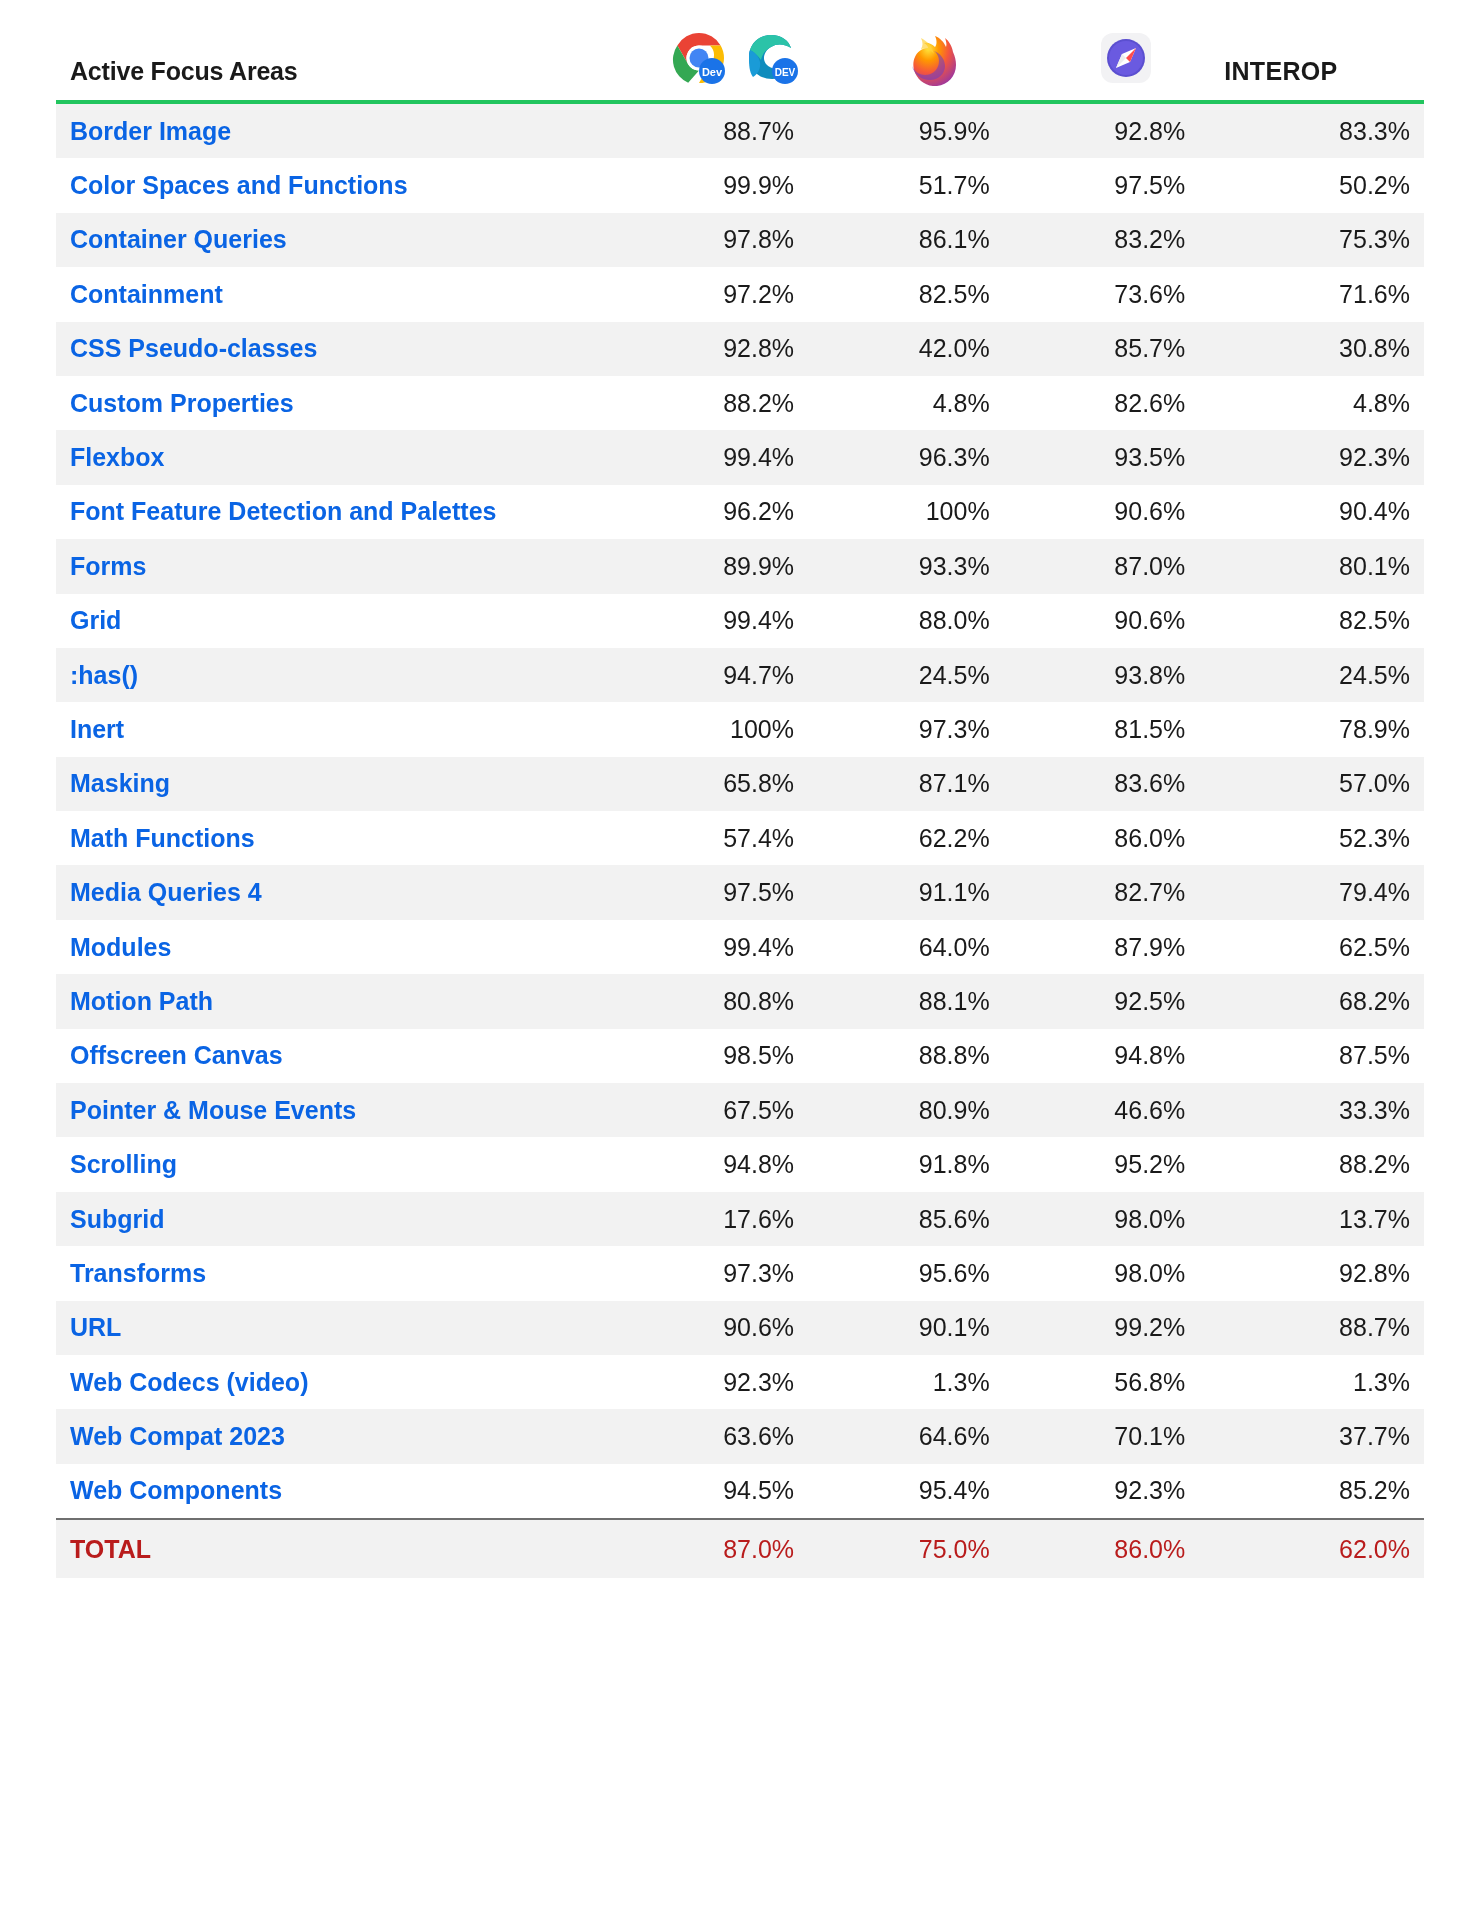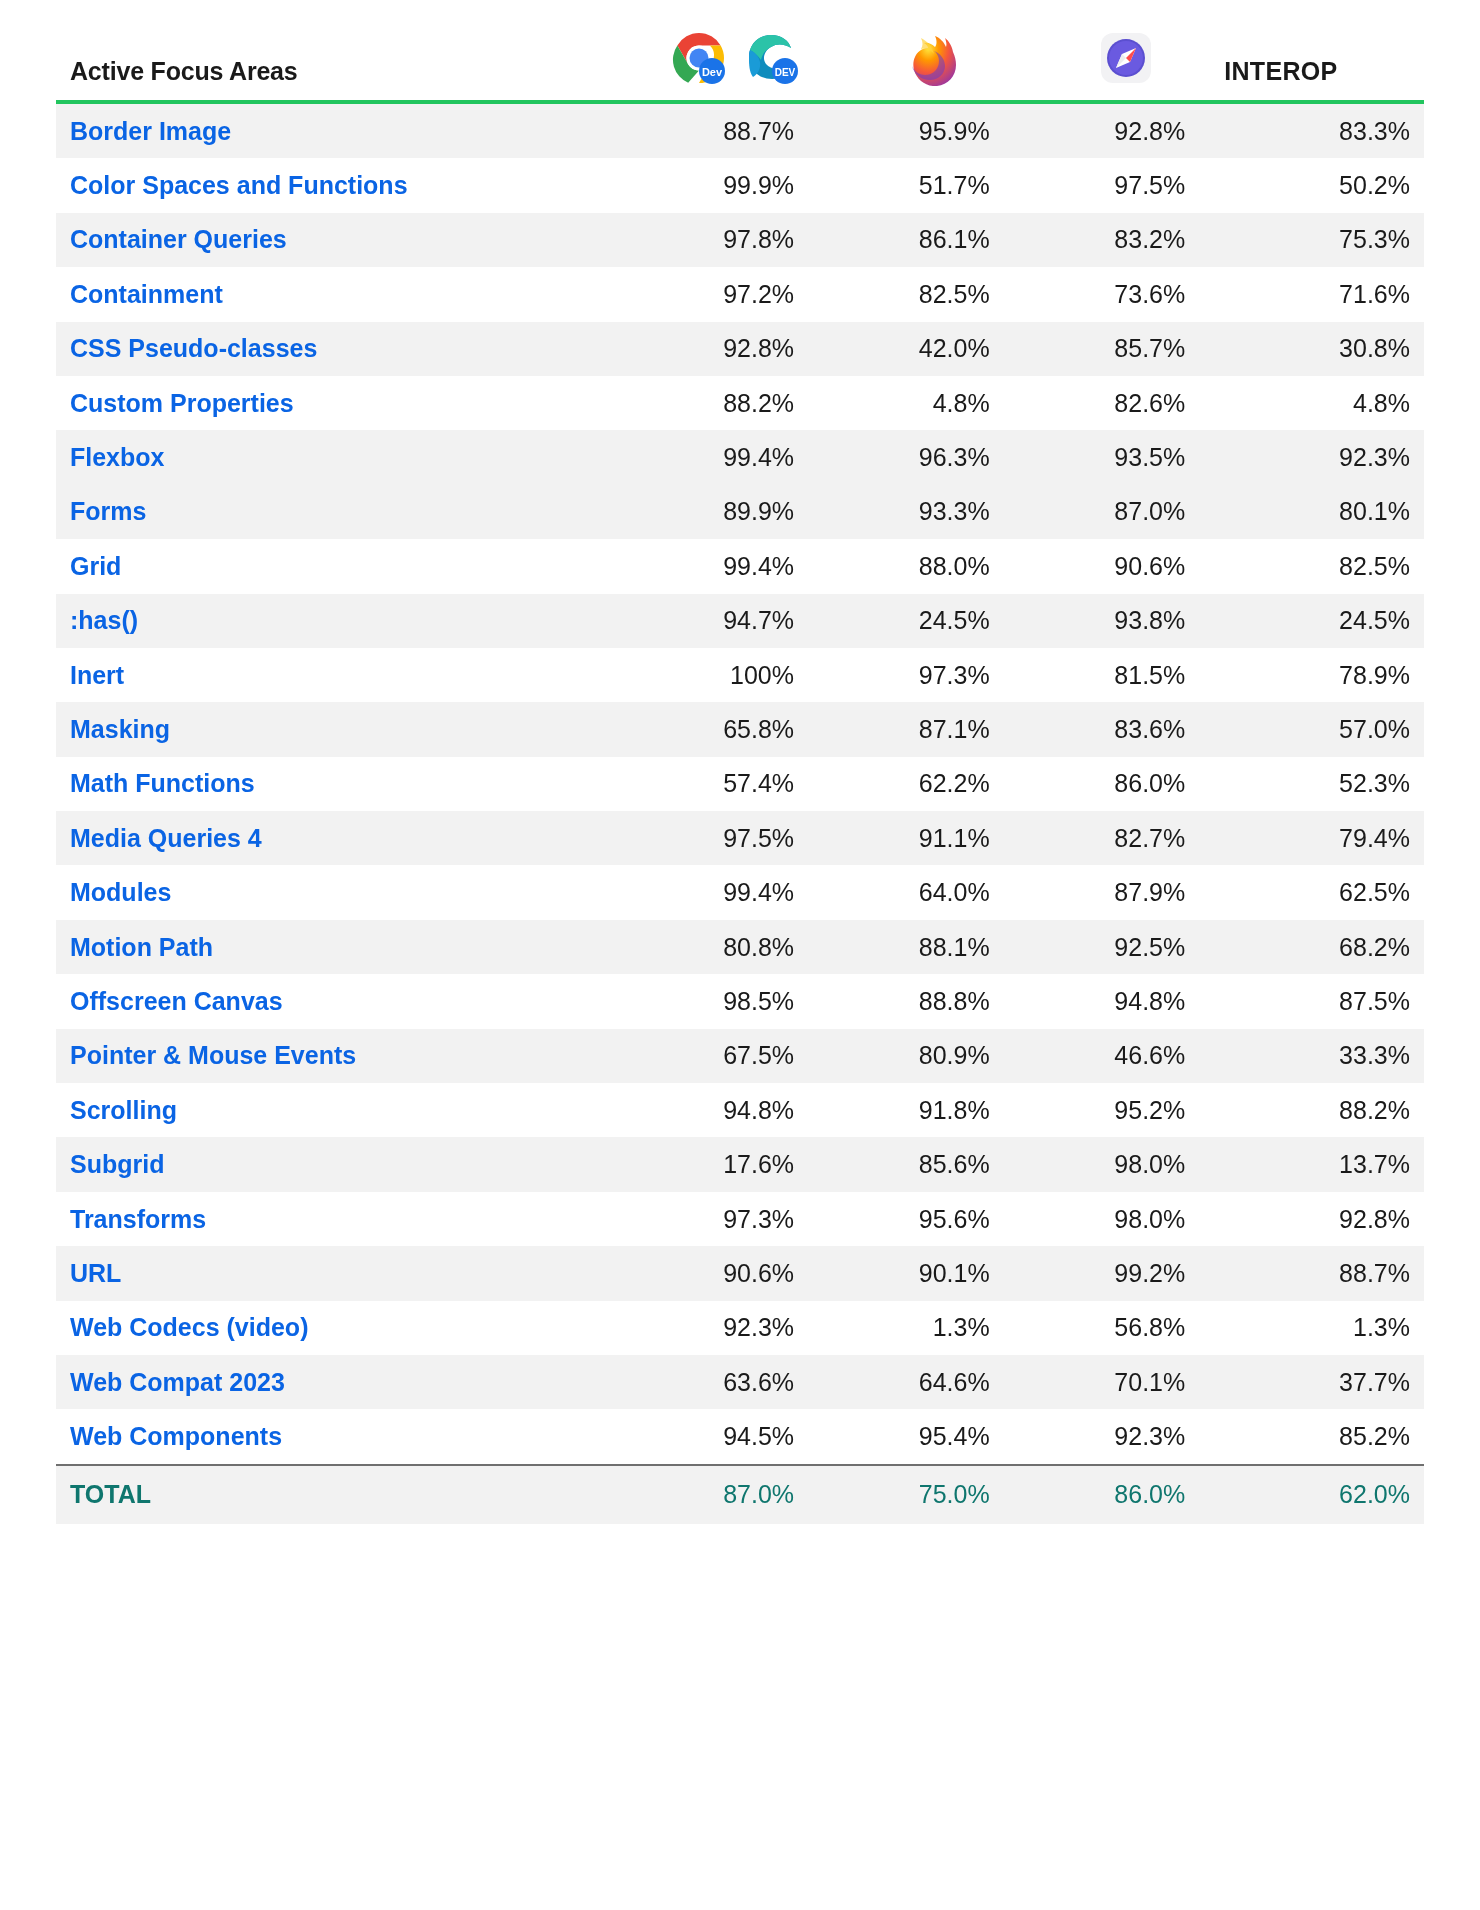--- a/index.html
+++ b/index.html
@@ -94,21 +94,21 @@
   }
   td.num.interop {
     padding-right: 14px;
   }
 
   tfoot td {
     height: 56px;
     background: #f2f2f2;
     font-size: 25px;
     font-weight: bold;
-    color: #0f766e;
+    color: #b91c1c;
     border-top: 2px solid #6f6f6f;
   }
   tfoot td.feature {
     padding-left: 14px;
   }
   tfoot td.num {
     text-align: right;
     padding-right: 39px;
     font-weight: normal;
     font-variant-numeric: tabular-nums;
@@ -236,20 +236,27 @@
         <td class="num">82.6%</td>
         <td class="num interop">4.8%</td>
       </tr>
       <tr class="odd">
         <td class="feature"><a href="#">Flexbox</a></td>
         <td class="num">99.4%</td>
         <td class="num">96.3%</td>
         <td class="num">93.5%</td>
         <td class="num interop">92.3%</td>
       </tr>
+      <tr class="even">
+        <td class="feature"><a href="#">Font Feature Detection and Palettes</a></td>
+        <td class="num">96.2%</td>
+        <td class="num">100%</td>
+        <td class="num">90.6%</td>
+        <td class="num interop">90.4%</td>
+      </tr>
       <tr class="odd">
         <td class="feature"><a href="#">Forms</a></td>
         <td class="num">89.9%</td>
         <td class="num">93.3%</td>
         <td class="num">87.0%</td>
         <td class="num interop">80.1%</td>
       </tr>
       <tr class="even">
         <td class="feature"><a href="#">Grid</a></td>
         <td class="num">99.4%</td>

